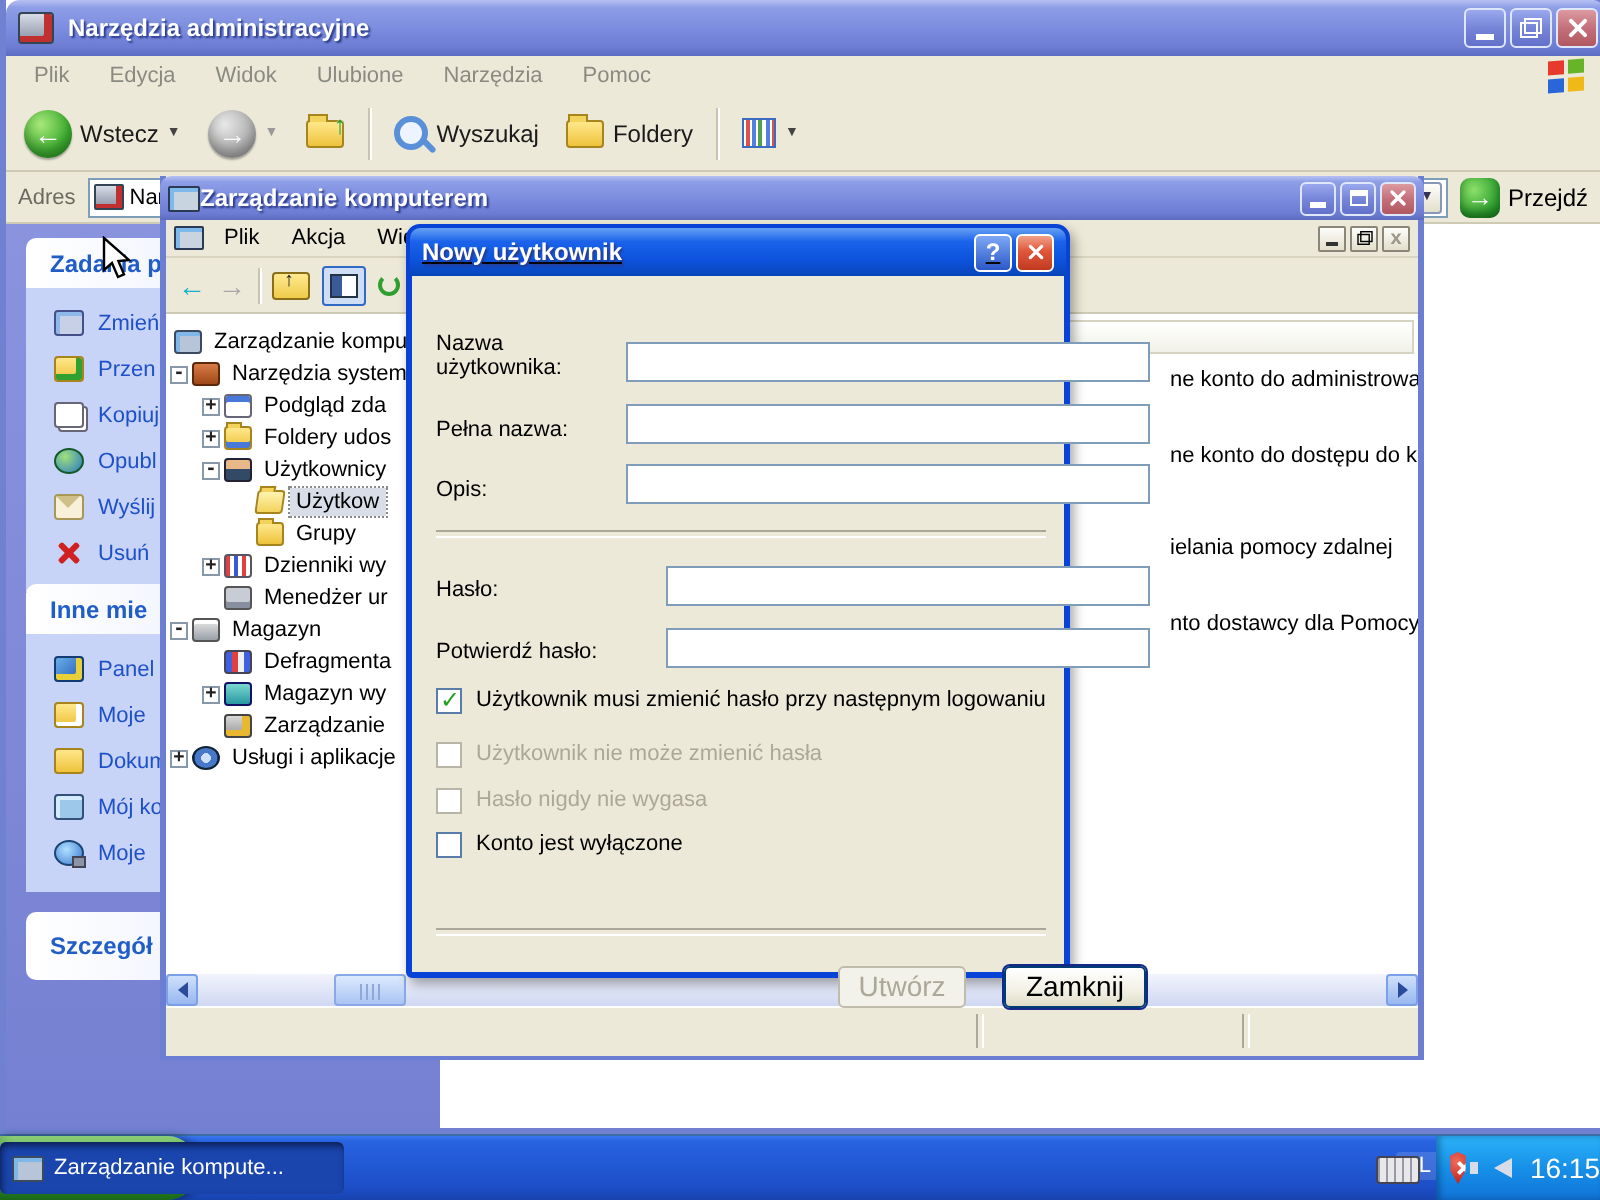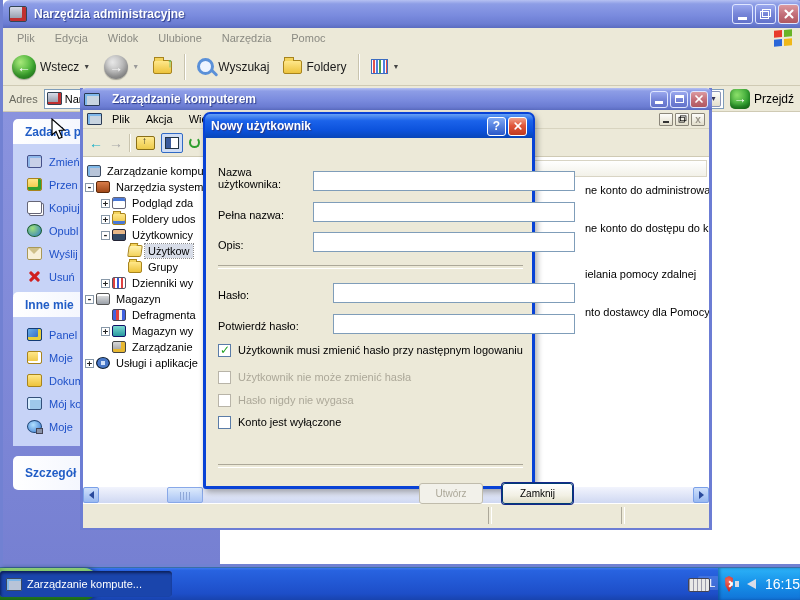--- a/index.html
+++ b/index.html
@@ -109,34 +109,34 @@
   .sb-btn{width:16px;height:16px;background:linear-gradient(180deg,#cfe0fb,#98b8f0);border:1px solid #7aa0e8;border-radius:2px;box-sizing:border-box;display:flex;align-items:center;justify-content:center;}
   .tri-l{width:0;height:0;border-top:4px solid transparent;border-bottom:4px solid transparent;border-right:5px solid #2a4a9c;}
   .tri-r{width:0;height:0;border-top:4px solid transparent;border-bottom:4px solid transparent;border-left:5px solid #2a4a9c;}
   .sb-thumb{position:absolute;left:84px;top:0;width:36px;height:16px;background:linear-gradient(180deg,#dceafc,#aac4f4);border:1px solid #88a8e8;border-radius:2px;box-sizing:border-box;}
   .sb-thumb::after{content:"";position:absolute;left:12px;top:4px;width:10px;height:8px;background:repeating-linear-gradient(90deg,#8fa8d8 0 1px,transparent 1px 3px);}
 
   .statusbar{height:25px;background:#ece9d8;box-shadow:inset 0 1px 0 #fff;position:relative;}
   .groove{position:absolute;top:4px;bottom:4px;width:2px;border-left:1px solid #aca899;border-right:1px solid #ffffff;}
 
   
-  .dialog{left:203px;top:112px;width:332px;height:377px;box-sizing:border-box;border:3px solid #0842d6;border-radius:7px 7px 3px 3px;background:#ece9d8;box-shadow:2px 3px 6px rgba(0,0,0,.35);}
+  .dialog{left:203px;top:112px;width:332px;height:377px;box-sizing:border-box;border:3px solid #0842d6;border-radius:7px 7px 3px 3px;background:#ece9d8;box-shadow:2px 3px 6px rgba(0,0,0,.35);text-decoration:underline;}
   .dlg-title{height:24px;margin:-1px -1px 0 -1px;border-radius:5px 5px 0 0;display:flex;align-items:center;padding:0 6px;box-sizing:border-box;}
   .dlg-btn{width:19px;height:19px;border:1px solid #fff;border-radius:3px;box-sizing:border-box;display:flex;align-items:center;justify-content:center;color:#fff;font-weight:bold;font-size:12px;}
   .dlg-help{background:linear-gradient(180deg,#7fa8f4,#2a58c8);}
   .dlg-close{background:linear-gradient(180deg,#f0a088 0%,#e0563a 45%,#c03a20 100%);}
   .fld{position:absolute;background:#fff;border:1px solid #7f9db9;height:20px;box-sizing:border-box;font-size:11px;padding:0 3px;font-family:inherit;}
   .dlbl{position:absolute;color:#000;}
   .sepline{position:absolute;height:2px;border-top:1px solid #aca899;border-bottom:1px solid #fff;}
   .cb-row{position:absolute;left:12px;display:flex;align-items:center;gap:7px;height:14px;}
   .cb{width:13px;height:13px;box-sizing:border-box;border:1px solid #5a7ca8;background:#fff;position:relative;flex:none;}
   .cb.checked::after{content:"\2713";position:absolute;left:1px;top:-2px;color:#21a121;font-weight:bold;font-size:12px;}
   .cb.disabled{border-color:#b8b4a8;}
   .cb-row .lbl.disabled{color:#aca899;}
-  .xp-btn{position:absolute;height:21px;box-sizing:border-box;border:1px solid #003c74;border-radius:3px;background:linear-gradient(180deg,#ffffff,#f2f0e4 60%,#e0ddc8);font-size:10px;font-family:inherit;text-align:center;line-height:19px;}
+  .xp-btn{position:absolute;height:21px;box-sizing:border-box;border:1px solid #003c74;border-radius:3px;background:linear-gradient(180deg,#ffffff,#f2f0e4 60%,#e0ddc8);font-size:14px;font-family:inherit;text-align:center;line-height:19px;}
   .xp-btn.default{box-shadow:0 0 0 1px #16288a;}
   .xp-btn.disabled{border-color:#c0bcac;color:#aca899;background:#f2f1ea;}
 
   
   .taskbar{left:0;top:568px;width:800px;height:32px;background:linear-gradient(180deg,#3a77f0 0%,#2863e0 8%,#2258d4 45%,#1d4ec8 80%,#1843ae 100%);}
   .startbtn{position:absolute;left:0;top:0;height:32px;width:98px;border-radius:0 14px 14px 0;
     background:linear-gradient(180deg,#8fd07a 0%,#4aa83e 40%,#2f8f2b 85%,#257a22 100%);
     box-shadow:inset 0 -6px 8px rgba(0,60,0,.3),2px 0 4px rgba(0,0,0,.4);
     display:flex;align-items:center;gap:6px;padding-left:8px;box-sizing:border-box;}
   .start-label{color:#fff;font-weight:bold;font-style:italic;font-size:17px;text-shadow:1px 1px 2px #1a4a1a;}
@@ -320,21 +320,21 @@
         <div class="tp-head" style="height:34px;border-radius:5px;">
             <span>Szczegół</span>
           </div>
       </div>
     </div>
   </div>
 
   <div class="abs mmc">
     <div class="mmc-title titlebar-inactive">
       <span class="computer16"></span>
-      <span class="titletext" style="margin-left:12px;">Zarządzanie komputerem</span>
+      <span class="titletext" style="margin-left:0;">Zarządzanie komputerem</span>
       <span style="margin-left:auto;display:flex;gap:2px;">
         <span class="caption-btn mmc-caption-btn">
             <span class="gly-min" style="margin-top:7px;width:8px;"></span>
           </span>
         <span class="caption-btn mmc-caption-btn">
             <span class="gly-max"></span>
           </span>
         <span class="caption-btn mmc-caption-btn red">
             <span class="gly-x" style="transform:scale(.85);"></span>
           </span>
@@ -419,20 +419,25 @@
           </div>
           <div class="tree-row" data-lv="3">
             <span class="expander" data-exp="blank"></span>
             <span class="ticon" data-icon="folder-icon"></span>
             <span class="tree-label">Grupy</span>
           </div>
           <div class="tree-row" data-lv="2">
             <span class="expander" data-exp="plus"></span>
             <span class="ticon" data-icon="perf-logs-icon"></span>
             <span class="tree-label">Dzienniki wy</span>
+          </div>
+          <div class="tree-row" data-lv="2">
+            <span class="expander" data-exp="blank"></span>
+            <span class="ticon" data-icon="device-manager-icon"></span>
+            <span class="tree-label">Menedżer ur</span>
           </div>
           <div class="tree-row" data-lv="1">
             <span class="expander" data-exp="minus"></span>
             <span class="ticon" data-icon="storage-icon"></span>
             <span class="tree-label">Magazyn</span>
           </div>
           <div class="tree-row" data-lv="2">
             <span class="expander" data-exp="blank"></span>
             <span class="ticon" data-icon="defrag-icon"></span>
             <span class="tree-label">Defragmenta</span>

